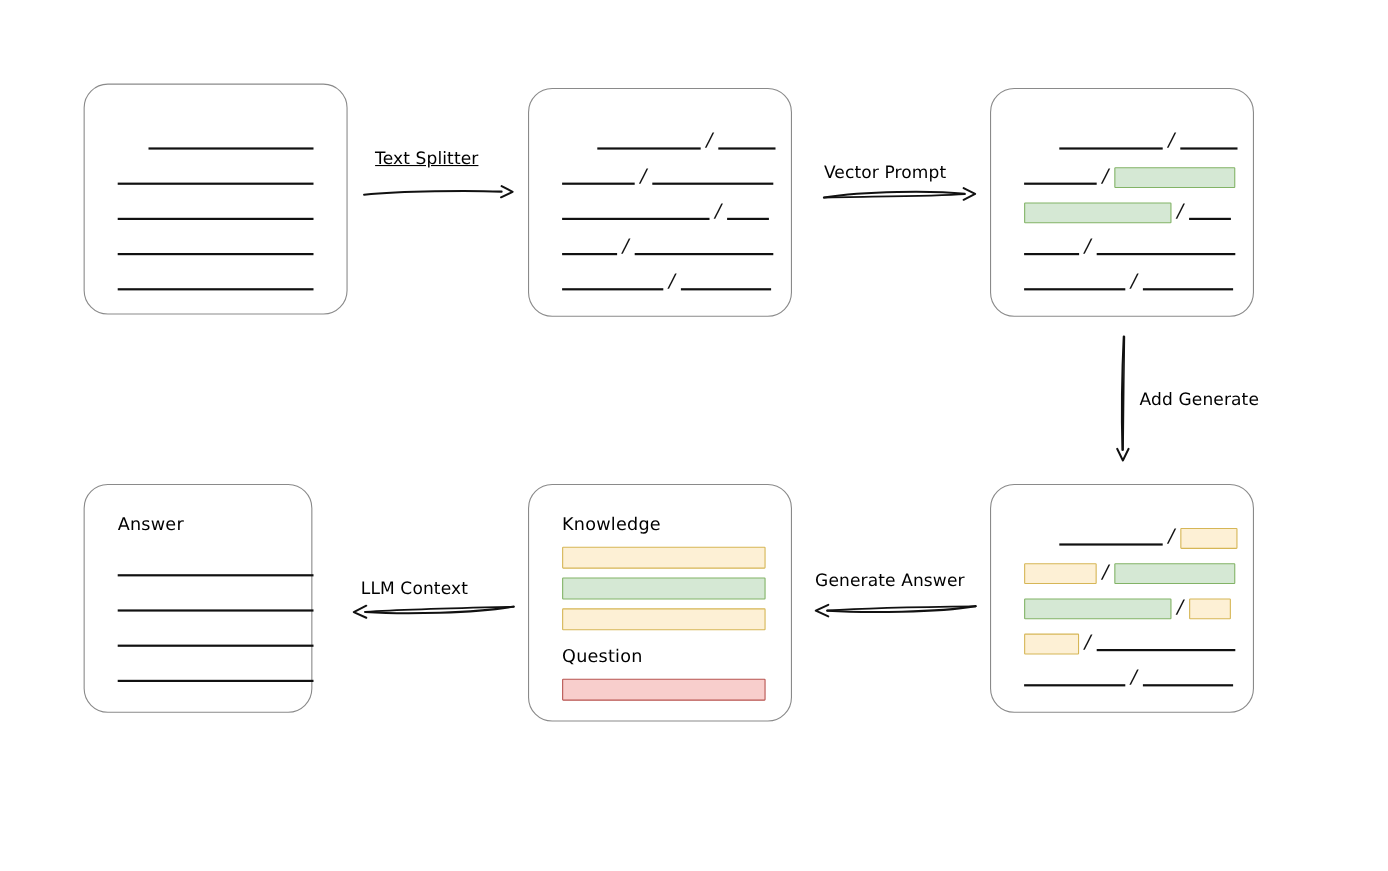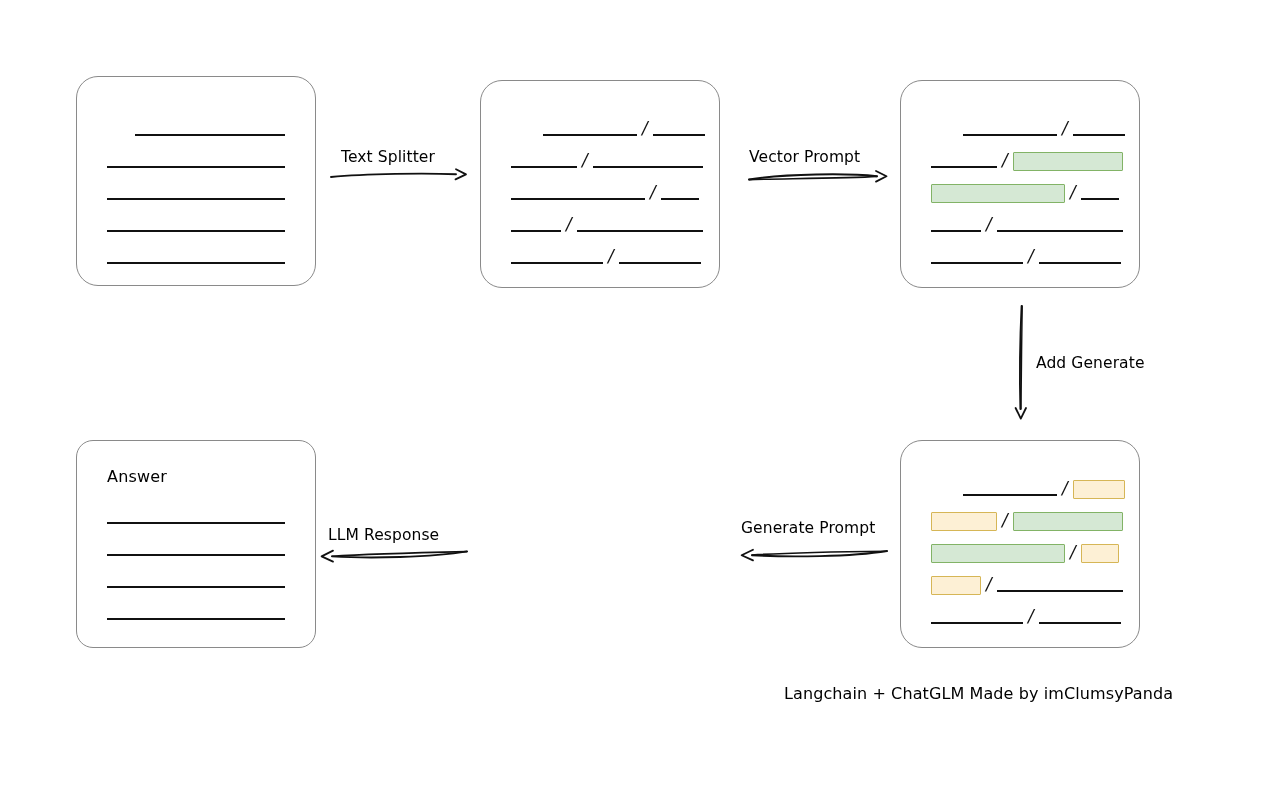--- a/index.html
+++ b/index.html
@@ -136,21 +136,21 @@
         </div>
       </div>
   </div>
 
   <div class="arrow" style="left:330px; top:168px;">
     <svg width="138" height="16" viewBox="0 0 138 16">
       <path d="M1,9 C36,5.5 96,5.0 126,6.2" fill="none" stroke="#111" stroke-width="1.9" stroke-linecap="round"></path>
       <path d="M126,1.2 L136,6.4 L125.5,11.4" fill="none" stroke="#111" stroke-width="1.8" stroke-linecap="round" stroke-linejoin="round"></path>
     </svg>
   </div>
-  <div class="arrow-label" style="left:341px; top:148px;">Text Splitter</div>
+  <div class="arrow-label" style="left:341px; top:135px;text-decoration:underline;">Text Splitter</div>
 
   <div class="card" style="left:480px; top:80px; width:240px; height:208px;">
     <div class="rows">
         <div class="row" style="left: 62px; top: 38px;">
           <div class="seg" style="width: 94px;"></div>
           <div class="slash">/</div>
           <div class="seg" style="width: 52px;"></div>
         </div>
         <div class="row" style="left: 30px; top: 70px;">
           <div class="seg" style="width: 66px;"></div>
@@ -253,45 +253,56 @@
       </div>
   </div>
 
   <div class="arrow" style="left:740px; top:545px;">
     <svg width="148" height="20" viewBox="0 0 148 20">
       <path d="M147,6.0 C112,11.8 48,12.4 12,10.2" fill="none" stroke="#111" stroke-width="1.9" stroke-linecap="round"></path>
       <path d="M147,6.2 C110,6.6 48,7.6 12,10.0" fill="none" stroke="#111" stroke-width="1.6" stroke-linecap="round"></path>
       <path d="M13,4.8 L1.6,10.2 L13,15.4" fill="none" stroke="#111" stroke-width="1.8" stroke-linecap="round" stroke-linejoin="round"></path>
     </svg>
   </div>
-  <div class="arrow-label" style="left:741px; top:519px;">Generate Prompt</div>
-
+  <div class="arrow-label" style="left:741px; top:519px;">Generate Answer</div>
+
+  <div class="card" style="left:480px; top:440px; width:240px; height:216px;">
+    <div class="card-title" style="top:26px;">Knowledge</div>
+    <div class="bars">
+        <div class="bar yellow" style="left: 30px; top: 56px; width: 185px;"></div>
+        <div class="bar green" style="left: 30px; top: 84px; width: 185px;"></div>
+        <div class="bar yellow" style="left: 30px; top: 112px; width: 185px;"></div>
+      </div>
+    <div class="card-title" style="top:146px;">Question</div>
+    <div class="bars">
+        <div class="bar red" style="left: 30px; top: 176px; width: 185px;"></div>
+      </div>
+  </div>
 
   <div class="arrow" style="left:320px; top:546px;">
     <svg width="148" height="20" viewBox="0 0 148 20">
       <path d="M147,5.4 C112,11.6 48,12.6 12,10.4" fill="none" stroke="#111" stroke-width="1.9" stroke-linecap="round"></path>
       <path d="M147,5.6 C110,6.4 48,7.8 12,10.2" fill="none" stroke="#111" stroke-width="1.6" stroke-linecap="round"></path>
       <path d="M13,4.6 L1.6,10.4 L13,15.6" fill="none" stroke="#111" stroke-width="1.8" stroke-linecap="round" stroke-linejoin="round"></path>
     </svg>
   </div>
-  <div class="arrow-label" style="left:328px; top:526px;">LLM Response</div>
-
-  <div class="card" style="left:76px; top:440px; width:240px; height:208px;border-radius:17px;">
+  <div class="arrow-label" style="left:328px; top:526px;">LLM Context</div>
+
+  <div class="card" style="left:76px; top:440px; width:208px; height:208px;">
     <div class="card-title" style="top:26px;">Answer</div>
     <div class="rows">
         <div class="row" style="left: 30px; top: 66px;">
           <div class="seg" style="width: 178px;"></div>
         </div>
         <div class="row" style="left: 30px; top: 98px;">
           <div class="seg" style="width: 178px;"></div>
         </div>
         <div class="row" style="left: 30px; top: 130px;">
           <div class="seg" style="width: 178px;"></div>
         </div>
         <div class="row" style="left: 30px; top: 162px;">
           <div class="seg" style="width: 178px;"></div>
         </div>
       </div>
   </div>
 
-  <div class="footer-credit" style="left:784px; top:684px;">Langchain + ChatGLM Made by imClumsyPanda</div>
 
 </div>
 
 </body></html>

